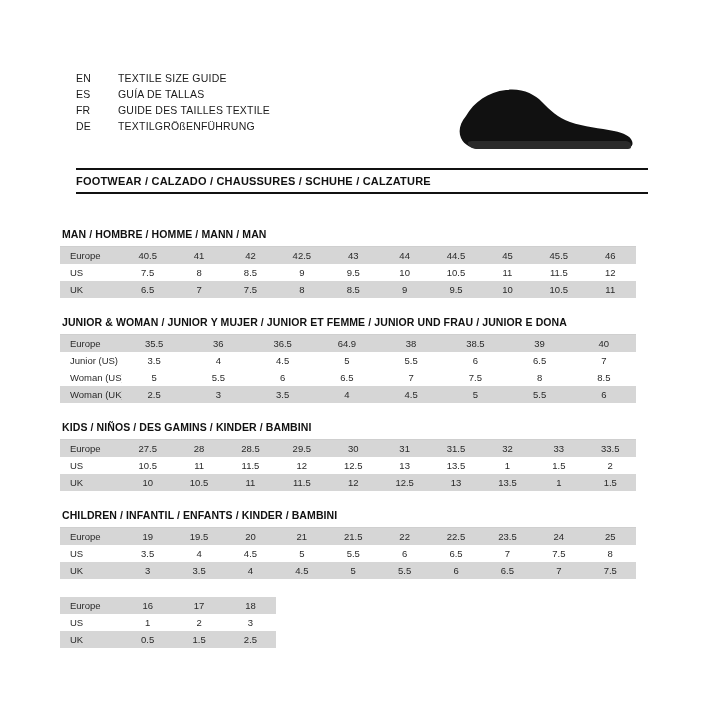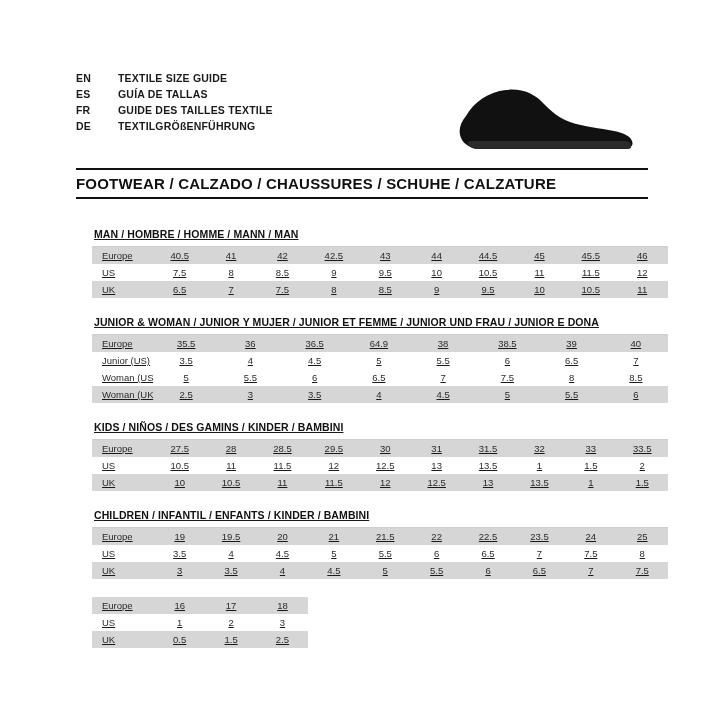--- a/index.html
+++ b/index.html
@@ -29,21 +29,21 @@
     width: 572px;
   }
   .lang-table {
     border-collapse: collapse;
     font-size: 10.5px;
     letter-spacing: 0.2px;
   }
   .lang-table td {
     padding: 0 0 4px 0;
     vertical-align: top;
-    font-weight: bold;
+    font-weight: normal;
     white-space: nowrap;
   }
   .lang-code {
     width: 42px;
     color: #1a1a1a;
   }
   .lang-text {
     color: #1a1a1a;
   }
 
@@ -58,33 +58,32 @@
   .footwear-bar {
     position: absolute;
     left: 76px;
     top: 168px;
     width: 572px;
     border-top: 2px solid #111111;
     border-bottom: 2px solid #111111;
     padding: 5px 0 5px 0;
   }
   .footwear-bar .label {
-    font-size: 15px;
+    font-size: 11px;
     font-weight: bold;
     letter-spacing: 0.2px;
     color: #111111;
   }
 
   
   .blocks {
     position: absolute;
-    left: 92px;
+    left: 60px;
     top: 228px;
     width: 576px;
-    text-decoration: underline;
   }
   .block {
     margin-bottom: 18px;
   }
   .block-title {
     font-size: 10.5px;
     font-weight: bold;
     letter-spacing: 0.1px;
     color: #111111;
     padding: 0 0 6px 2px;

